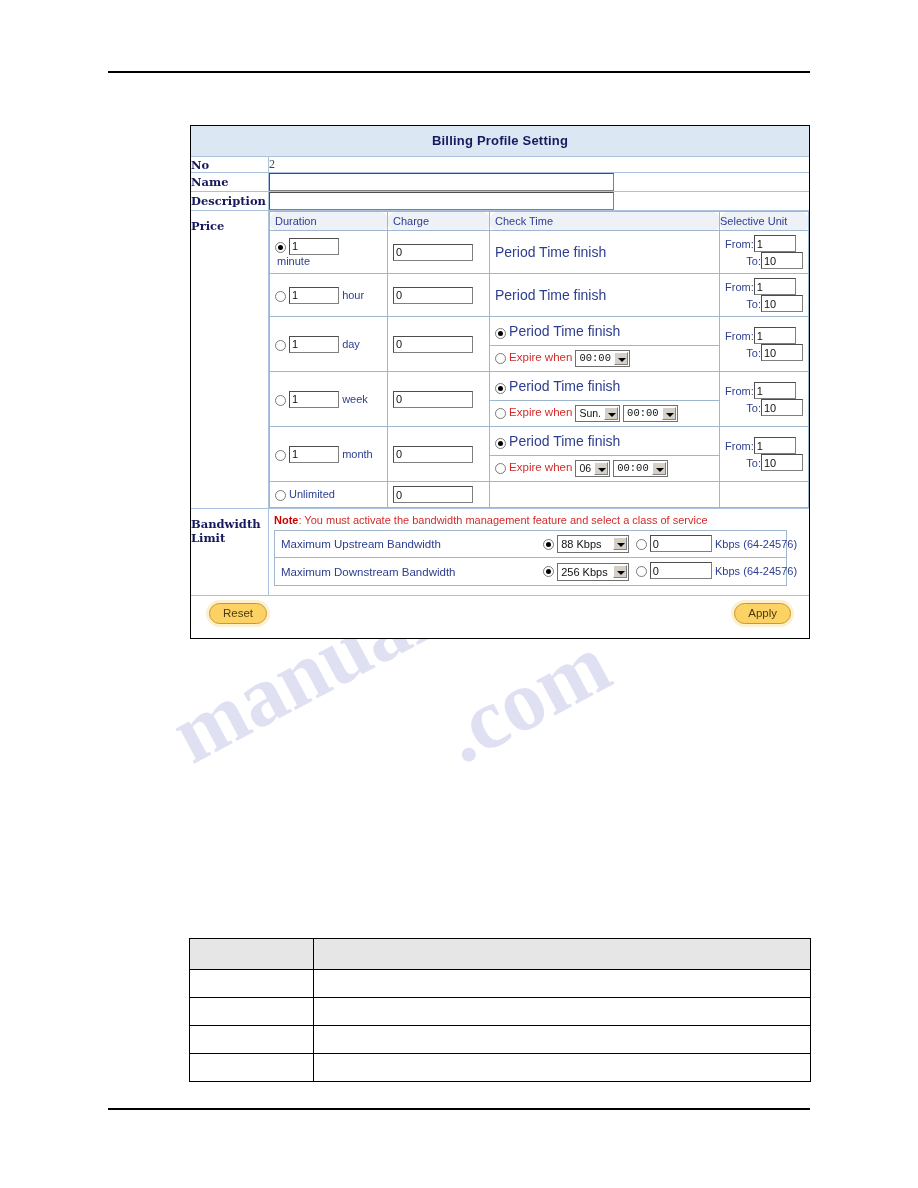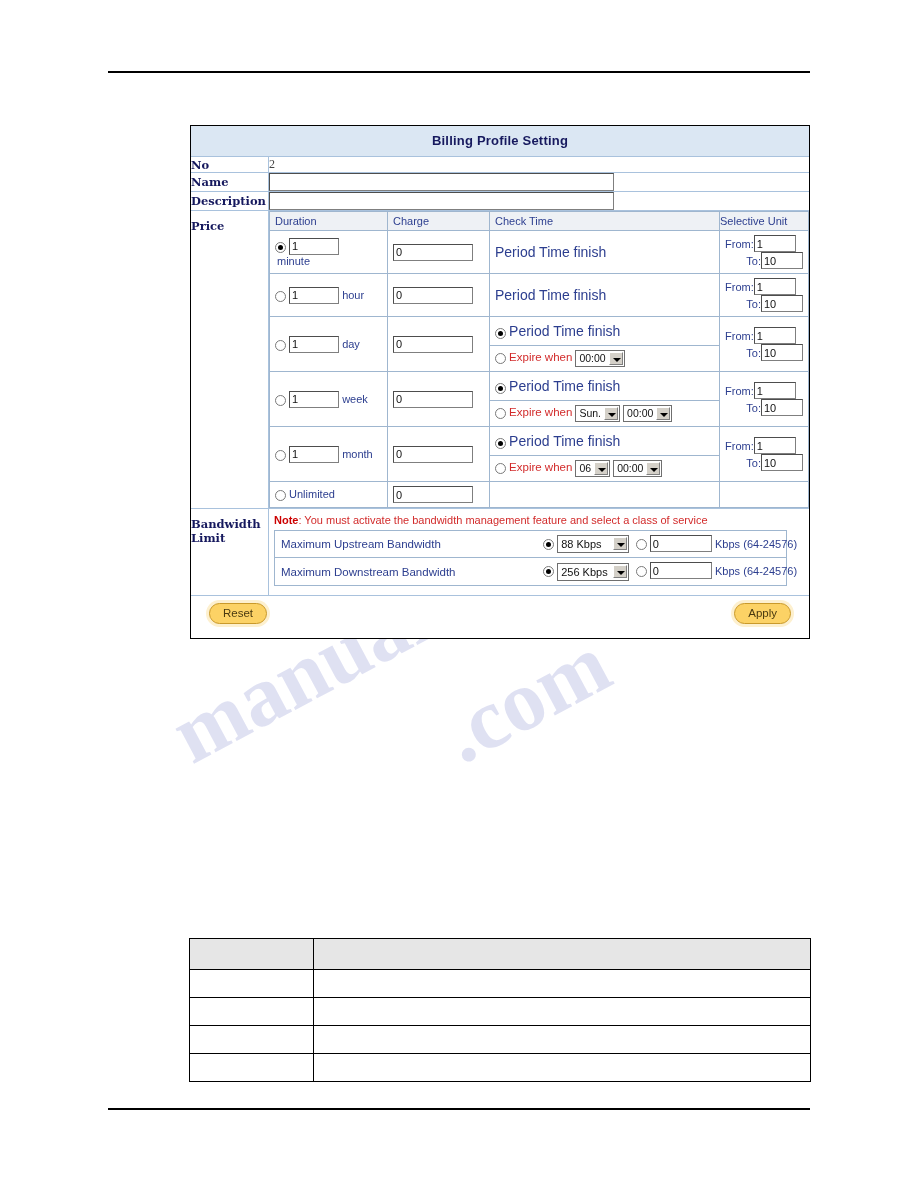--- a/index.html
+++ b/index.html
@@ -90,35 +90,36 @@
     position:absolute;right:1px;top:1px;width:14px;height:13px;
     background:#d4d0c8;border:1px solid #fff;
     border-right-color:#808080;border-bottom-color:#808080;
     box-sizing:border-box;
   }
   .sel .arrow::after{
     content:"";position:absolute;left:3px;top:5px;
     border-left:4px solid transparent;border-right:4px solid transparent;
     border-top:4px solid #000;
   }
-  .sel.t{min-width:46px;}
+  .sel.t{min-width:46px;font-family:Liberation Mono, monospace;}
   .sel.day{min-width:44px;}
   .sel.mon{min-width:26px;}
   .sel.bw{min-width:72px;height:18px;line-height:16px;font-size:11px;}
 
   
   .price-box{padding:5px 8px 7px 8px;}
   .price-table{
     width:100%;table-layout:fixed;border:1px solid #9fb6cf;background:#fff;
   }
   .price-table th{
     background:#eef1f5;color:#2c3e8f;font-weight:normal;font-size:11px;
     text-align:left;padding:3px 0 3px 5px;border-bottom:1px solid #9fb6cf;
     border-right:1px solid #9fb6cf;
     font-family:"Liberation Sans",sans-serif;
+    border-radius:8px;
   }
   .price-table th.last{border-right:none;text-align:left;padding-left:0;}
   .price-table td{
     border-right:1px solid #9fb6cf;border-bottom:1px solid #9fb6cf;
     padding:4px 5px;font-size:11px;color:#2c3e8f;vertical-align:middle;
   }
   .price-table td.last{border-right:none;}
   .price-table td.nb{border-bottom:none;}
   .c-dur{width:112px;}
   .c-chg{width:96px;}

